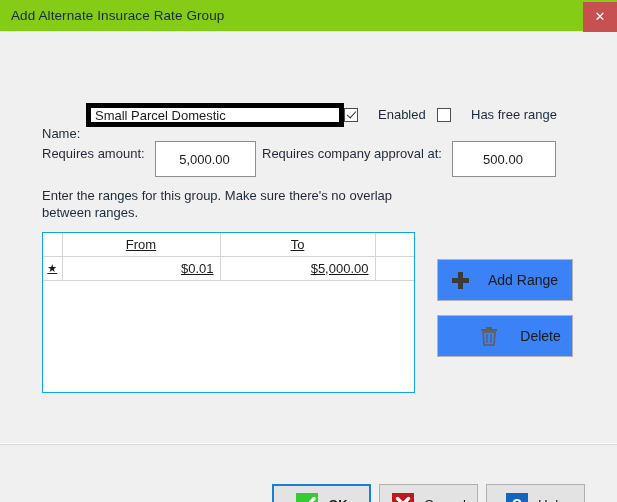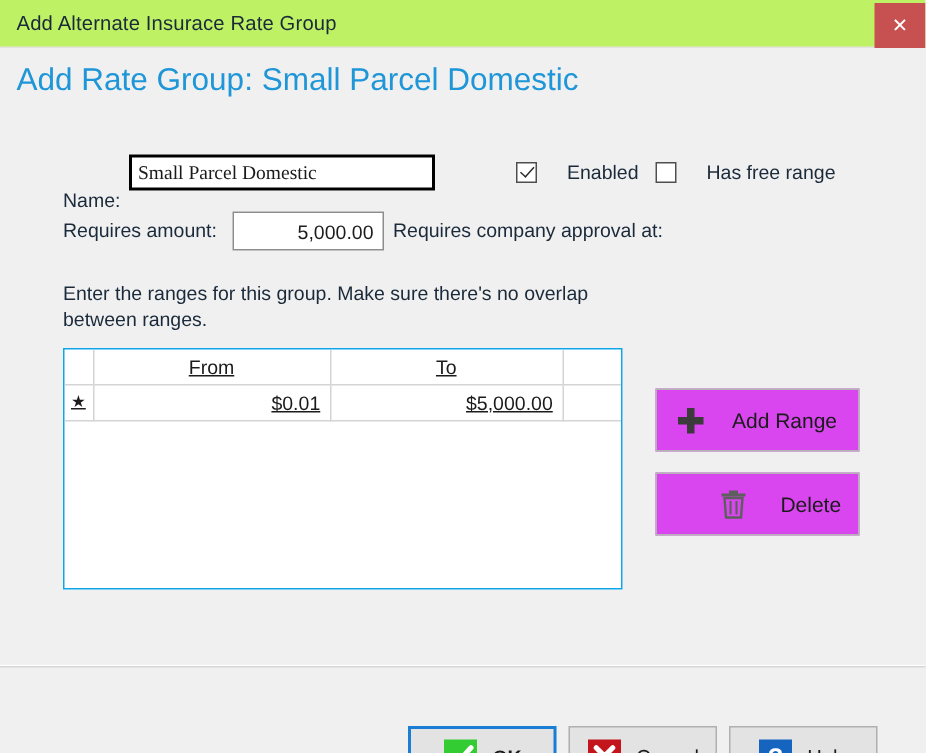--- a/index.html
+++ b/index.html
@@ -16,21 +16,21 @@
     overflow: hidden;
     position: relative;
   }
 
   
   .titlebar {
     position: absolute;
     left: 0; top: 0;
     width: 617px;
     height: 32px;
-    background: #bef264;
+    background: #84cc16;
     border-bottom: 1px solid #e2e2e2;
     box-sizing: border-box;
   }
   .titlebar-text {
     position: absolute;
     left: 11px;
     top: 8px;
     font-size: 13.5px;
     color: #1b2a3a;
     letter-spacing: 0.1px;
@@ -90,30 +90,29 @@
     background: #ffffff;
     font-family: "Liberation Sans", sans-serif;
     font-size: 13px;
     color: #1b1b1b;
     padding: 0 4px;
     outline: none;
   }
   .input-name {
     left: 86px;
     top: 71px;
-    width: 204px;
+    width: 258px;
     height: 24px;
-    border: 2px solid #000000;
+    border: 5px solid #000000;
     line-height: 22px;
-    font-family: Liberation Serif, serif;
   }
   .input-num {
     border: 1px solid #8d8d8d;
-    text-align: right;
-    height: 26px;
+    text-align: center;
+    height: 36px;
     line-height: 20px;
     padding-right: 6px;
   }
   .input-max  { left: 155px; top: 109px; width: 101px; }
   .input-appr { left: 452px; top: 109px; width: 104px; }
 
   
   .chk-wrap {
     position: absolute;
     display: flex;
@@ -196,21 +195,21 @@
   .row-star {
     font-size: 11px;
     color: #1b1b1b;
     line-height: 23px;
   }
 
   
   .side-btn {
     position: absolute;
     box-sizing: border-box;
-    background: #d946ef;
+    background: #3b82f6;
     border: 1px solid #b3b3b3;
     font-family: "Liberation Sans", sans-serif;
     font-size: 14px;
     color: #1b1b1b;
     display: flex;
     align-items: center;
     justify-content: center;
     gap: 19px;
     cursor: pointer;
     padding: 0;
@@ -279,38 +278,38 @@
 </head>
 <body>
 
 <div class="titlebar">
   <div class="titlebar-text">Add Alternate Insurace Rate Group</div>
   <button class="close-btn">✕</button>
 </div>
 
 <div class="dialog-body">
 
-  <div class="heading">Add Rate Group: Small Parcel Domestic</div>
 
   <div class="label label-name">Name:</div>
   <input class="text-input input-name" type="text" value="Small Parcel Domestic" style="">
 
   <div class="chk-wrap chk-enabled">
     <span class="chk-box checked"></span>
     <span class="chk-label">Enabled</span>
   </div>
   <div class="chk-wrap chk-freerange">
     <span class="chk-box"></span>
     <span class="chk-label">Has free range</span>
   </div>
 
   <div class="label label-max">Requires amount:</div>
   <input class="text-input input-num input-max" type="text" value="5,000.00" style="">
 
   <div class="label label-appr">Requires company approval at:</div>
+  <input class="text-input input-num input-appr" type="text" value="500.00" style="">
 
   <div class="instructions">Enter the ranges for this group. Make sure there's no overlap between ranges.</div>
 
   <div class="grid">
     <table class="grid-table">
       <thead>
         <tr>
           <th class="col-rowhdr"></th>
           <th class="col-from">From</th>
           <th class="col-to">To</th>

